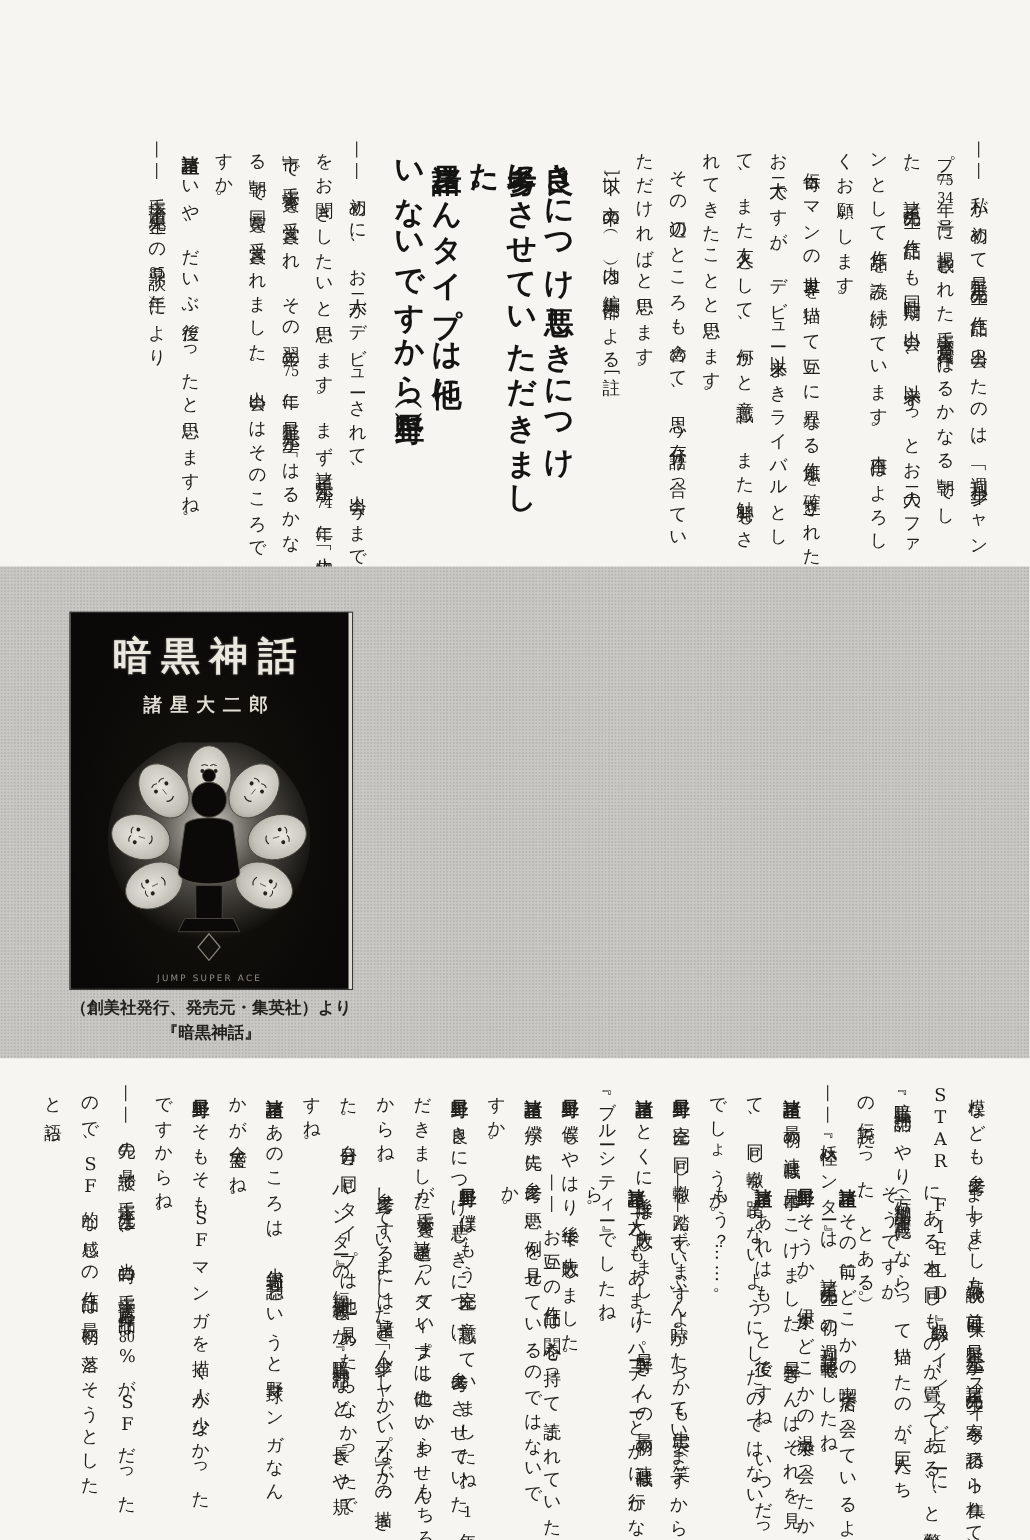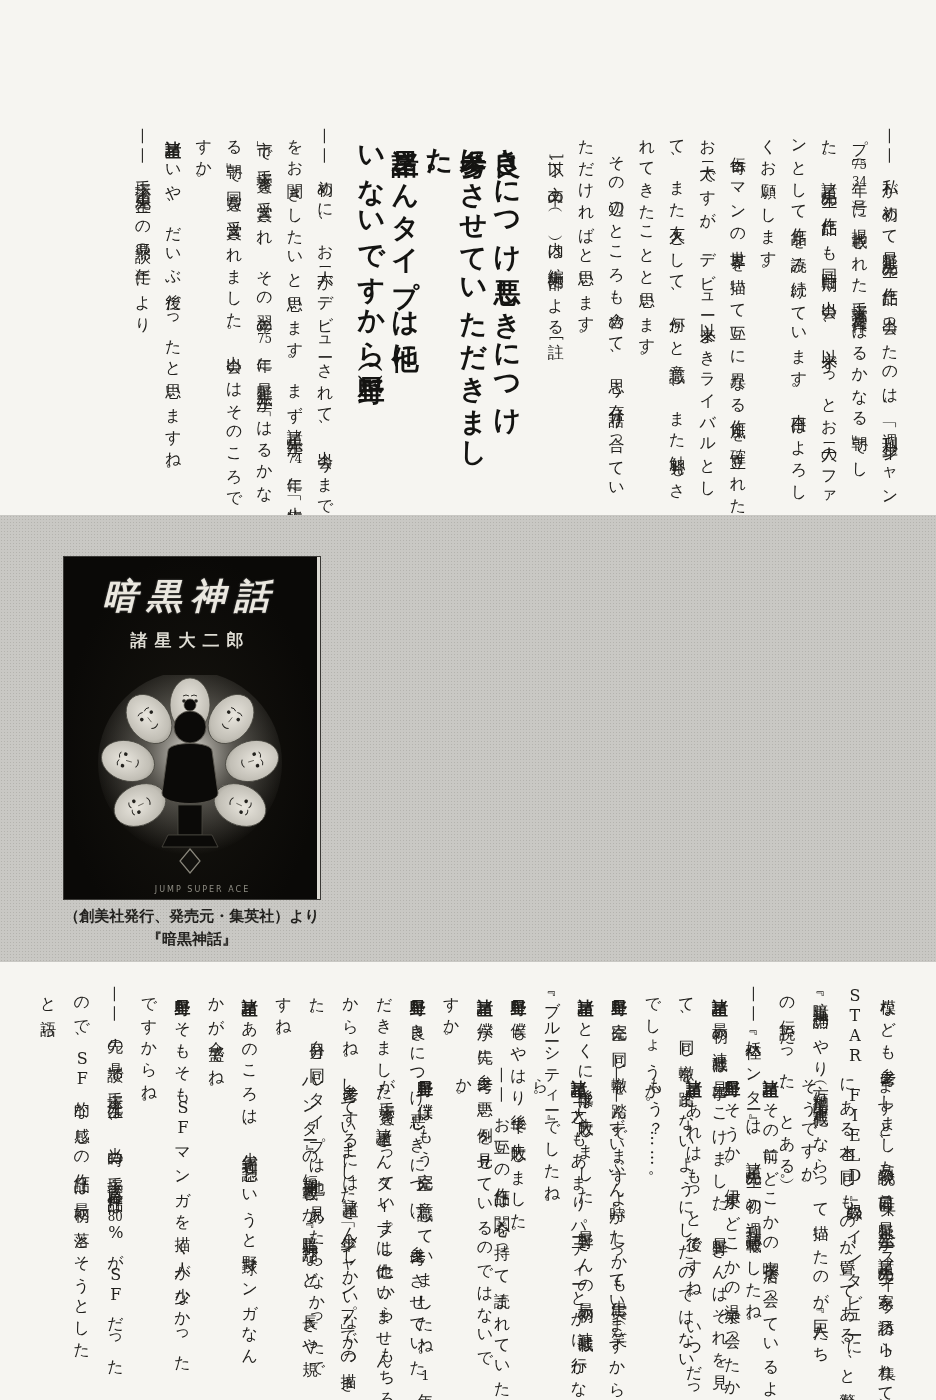--- a/index.html
+++ b/index.html
@@ -66,40 +66,38 @@
     box-shadow:0 0 0 1px #3a3936;
   }
   .cover-title {
     position:absolute; top:16px; left:0; width:100%;
     text-align:center;
     font-weight:bold;
     font-size:35px;
     letter-spacing:9px;
     color:#ebe8e0;
     text-shadow:0 0 2px #777;
-    font-style:italic;
   }
   .cover-author {
     position:absolute; top:72px; left:0; width:100%;
     text-align:center;
     font-family:"DejaVu Sans", sans-serif;
     font-weight:bold;
     font-size:17px;
     letter-spacing:7px;
     color:#dedcd3;
   }
   .cover-art { position:absolute; left:0; top:118px; }
   .cover-imprint {
     position:absolute; bottom:5px; left:0; width:100%;
     text-align:center;
     font-family:"DejaVu Sans", sans-serif;
     font-size:8px;
     letter-spacing:2px;
     color:#8f8d84;
-    margin-left:12px;
   }
   .cover-caption {
     position:absolute;
     left:30px; top:390px;
     width:324px;
     text-align:center;
     font-family:"DejaVu Sans", sans-serif;
     font-weight:bold;
     font-size:15px;
     line-height:1.55;

